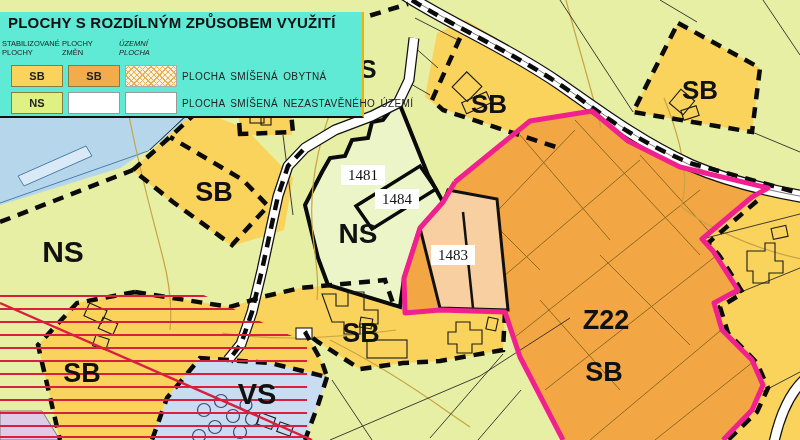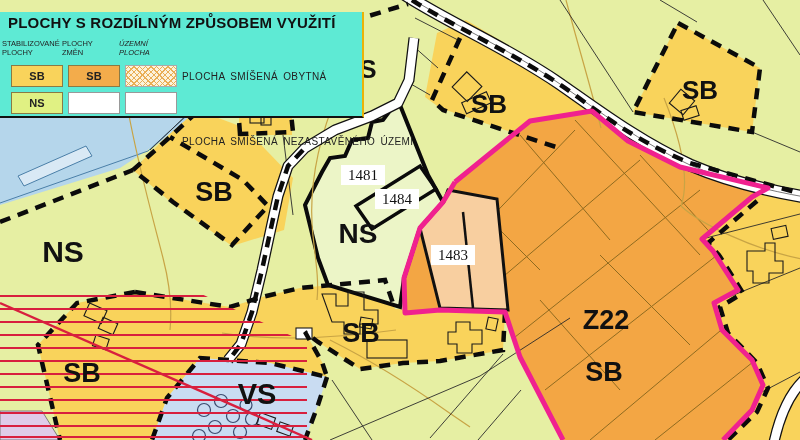--- a/index.html
+++ b/index.html
@@ -218,16 +218,16 @@
     <span>SB</span>
   </div>
   <div class="sw hatch" style="left:125px;top:53px;"></div>
   <div class="row-desc" style="top:59px;">PLOCHA SMÍŠENÁ OBYTNÁ</div>
 
   <div class="sw" style="left:11px;top:80px;background:#E0F183;">
     <span>NS</span>
   </div>
   <div class="sw white" style="left:68px;top:80px;"></div>
   <div class="sw white" style="left:125px;top:80px;"></div>
-  <div class="row-desc" style="top:86px;margin-top:38px;">PLOCHA SMÍŠENÁ NEZASTAVĚNÉHO ÚZEMÍ</div>
+  <div class="row-desc" style="top:86px;">PLOCHA SMÍŠENÁ NEZASTAVĚNÉHO ÚZEMÍ</div>
 </div>
 
 </div>
 
 </body></html>

